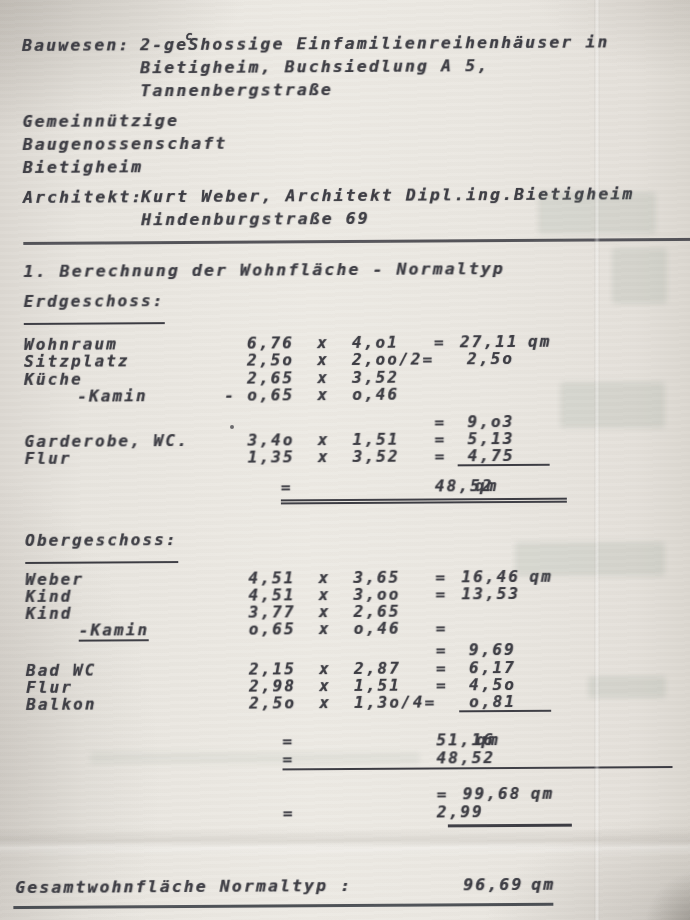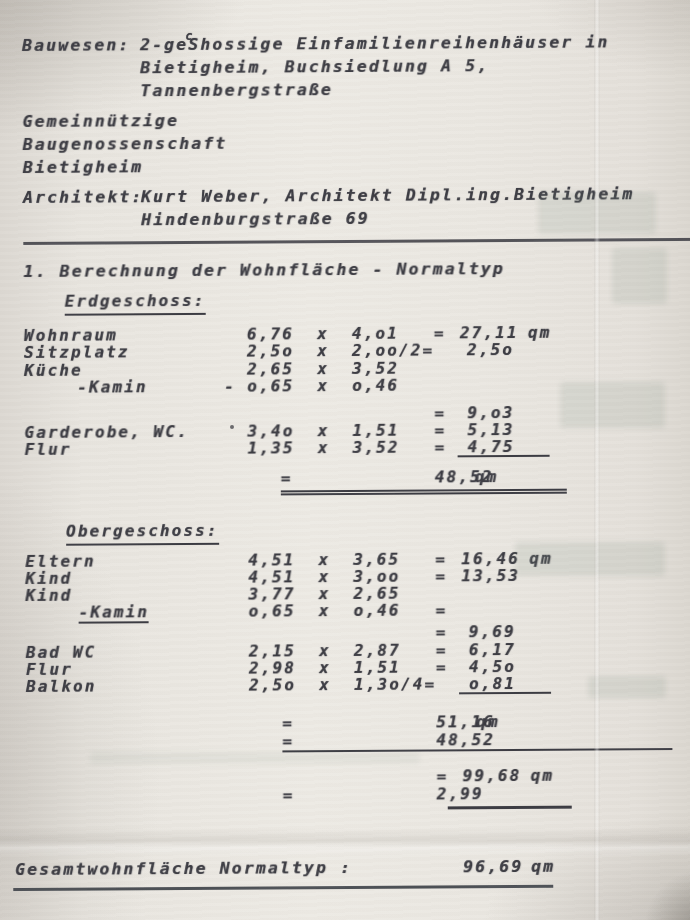--- a/index.html
+++ b/index.html
@@ -26,21 +26,21 @@
   
   .hdr-row{display:grid;grid-template-columns:118px 1fr;margin-bottom:7px;}
   .hdr-line{line-height:23px;font-size:16.5px;}
   
   .ovs{position:relative;display:inline-block;}
   .ovs-above{position:absolute;left:-3px;top:-8px;font-size:12px;letter-spacing:0;}
   
   .sep{margin-top:10px;height:3px;background:#3f3f46;width:calc(100% + 22px);opacity:0.88;}
   .title{margin-top:17px;line-height:20px;font-size:16.5px;}
   .floor-heading{margin-top:9px;line-height:22px;}
-  .hu{display:inline-block;border-bottom:2.5px solid #3b3b42;padding-bottom:1px;margin-left:41px;}
+  .hu{display:inline-block;border-bottom:2.5px solid #3b3b42;padding-bottom:10px;}
   
   .tbl{margin-top:11px;}
   .row{display:grid;grid-template-columns:200px 18px 52px 58px 82px 26px 54px 42px;
        line-height:17.3px;height:17.3px;position:relative;}
   .row .a,.row .r{text-align:right;}
   .row .x{text-align:center;}
   .row .u{padding-left:14px;}
   .row .ind{padding-left:53px;}
   .lu{border-bottom:2px solid #3b3b42;padding-bottom:0px;}
   .gap{margin-top:10.5px;}
@@ -184,21 +184,21 @@
         <div class="r">48,52</div>
         <div class="u">qm</div>
       </div>
       <div class="dbl-line"></div>
     </div>
 
     <div class="floor-heading" style="margin-top:24px;"><span class="hu">Obergeschoss:</span></div>
 
     <div class="tbl" style="margin-top:7px;">
       <div class="row">
-        <div class="l"><span>Eltern</span></div>
+        <div class="l"><span>Weber</span></div>
         <div class="sg"></div>
         <div class="a">4,51</div>
         <div class="x">x</div>
         <div class="b">3,65</div>
         <div class="e">=</div>
         <div class="r">16,46</div>
         <div class="u">qm</div>
       </div>
       <div class="row">
         <div class="l"><span>Kind</span></div>

